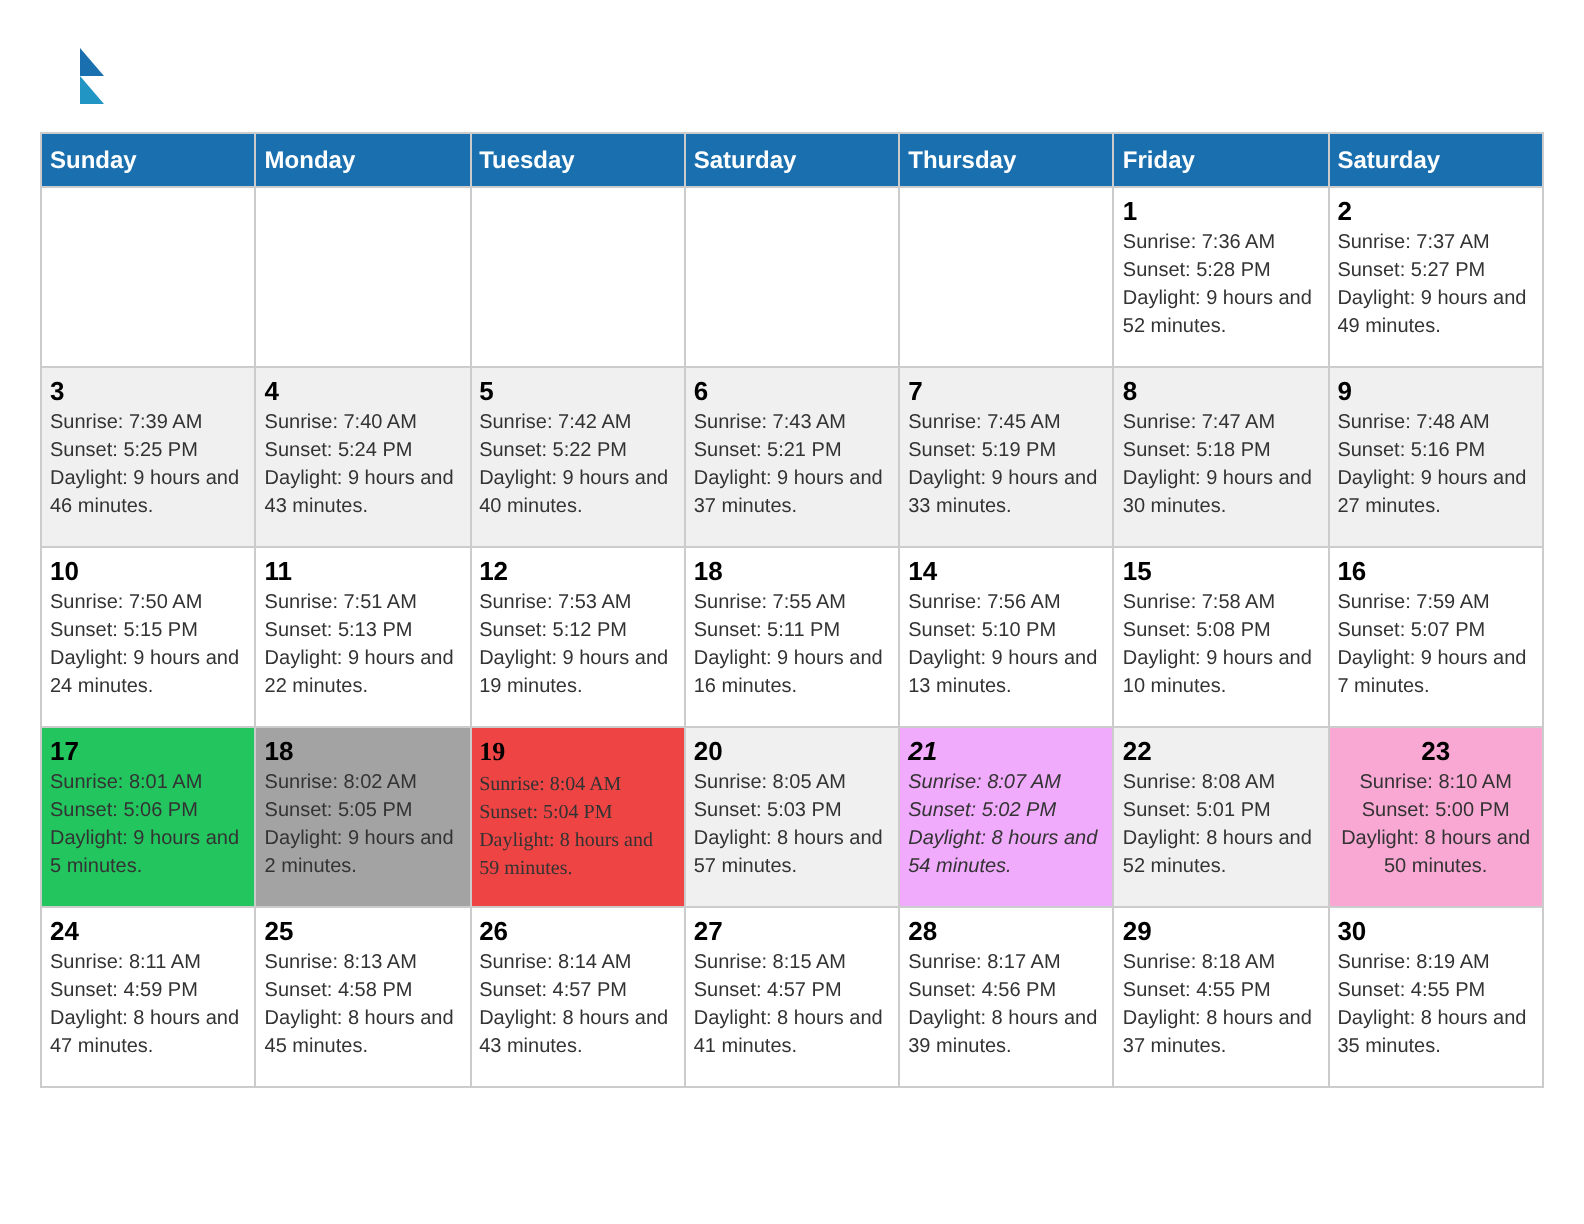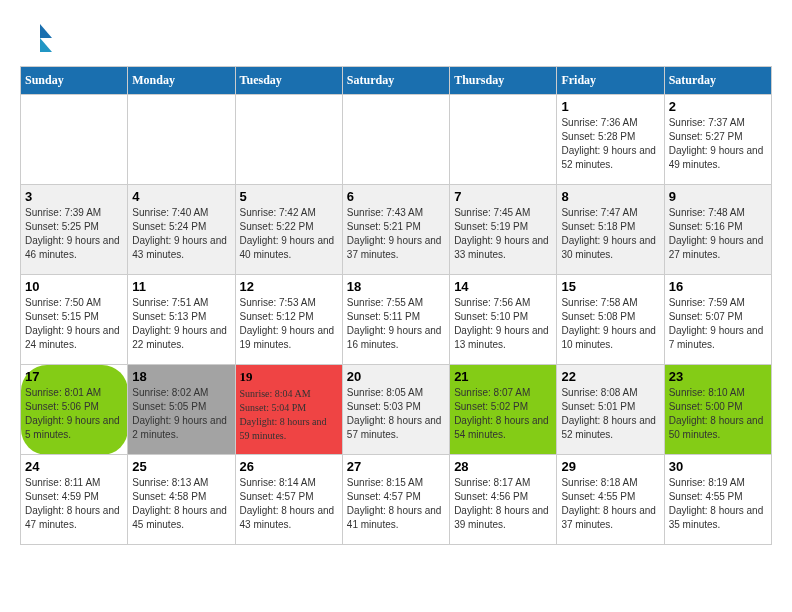--- a/index.html
+++ b/index.html
@@ -50,21 +50,20 @@
       font-size: 11px;
     }
     .calendar th {
       background: #1a6faf;
       color: #fff;
       padding: 6px 4px;
       text-align: left;
       font-size: 12px;
       font-weight: bold;
       border: 1px solid #ccc;
-      font-family: Liberation Serif, serif;
     }
     .calendar td {
       border: 1px solid #ccc;
       vertical-align: top;
       padding: 4px;
       width: 107px;
       height: 90px;
       background: #fff;
     }
     .calendar tr:nth-child(even) td {
@@ -219,21 +218,21 @@
 Daylight: 9 hours and 10 minutes.</div>
         </td>
         <td>
           <span class="day-num">16</span>
           <div class="day-info">Sunrise: 7:59 AM
 Sunset: 5:07 PM
 Daylight: 9 hours and 7 minutes.</div>
         </td>
       </tr>
       <tr>
-        <td style="background: #84cc16; border-radius: 26px;">
+        <td style="background: #22c55e;">
           <span class="day-num">17</span>
           <div class="day-info">Sunrise: 8:01 AM
 Sunset: 5:06 PM
 Daylight: 9 hours and 5 minutes.</div>
         </td>
         <td style="background: #a3a3a3;">
           <span class="day-num">18</span>
           <div class="day-info">Sunrise: 8:02 AM
 Sunset: 5:05 PM
 Daylight: 9 hours and 2 minutes.</div>
@@ -243,33 +242,33 @@
           <div class="day-info">Sunrise: 8:04 AM
 Sunset: 5:04 PM
 Daylight: 8 hours and 59 minutes.</div>
         </td>
         <td style="background: rgb(240, 240, 240);">
           <span class="day-num">20</span>
           <div class="day-info">Sunrise: 8:05 AM
 Sunset: 5:03 PM
 Daylight: 8 hours and 57 minutes.</div>
         </td>
-        <td style="background: #84cc16;">
+        <td style="background: #f0abfc; font-style: italic;">
           <span class="day-num">21</span>
           <div class="day-info">Sunrise: 8:07 AM
 Sunset: 5:02 PM
 Daylight: 8 hours and 54 minutes.</div>
         </td>
         <td style="background: rgb(240, 240, 240);">
           <span class="day-num">22</span>
           <div class="day-info">Sunrise: 8:08 AM
 Sunset: 5:01 PM
 Daylight: 8 hours and 52 minutes.</div>
         </td>
-        <td style="background: #84cc16;">
+        <td style="background: #f9a8d4; text-align: center;">
           <span class="day-num">23</span>
           <div class="day-info">Sunrise: 8:10 AM
 Sunset: 5:00 PM
 Daylight: 8 hours and 50 minutes.</div>
         </td>
       </tr>
       <tr>
         <td>
           <span class="day-num">24</span>
           <div class="day-info">Sunrise: 8:11 AM

